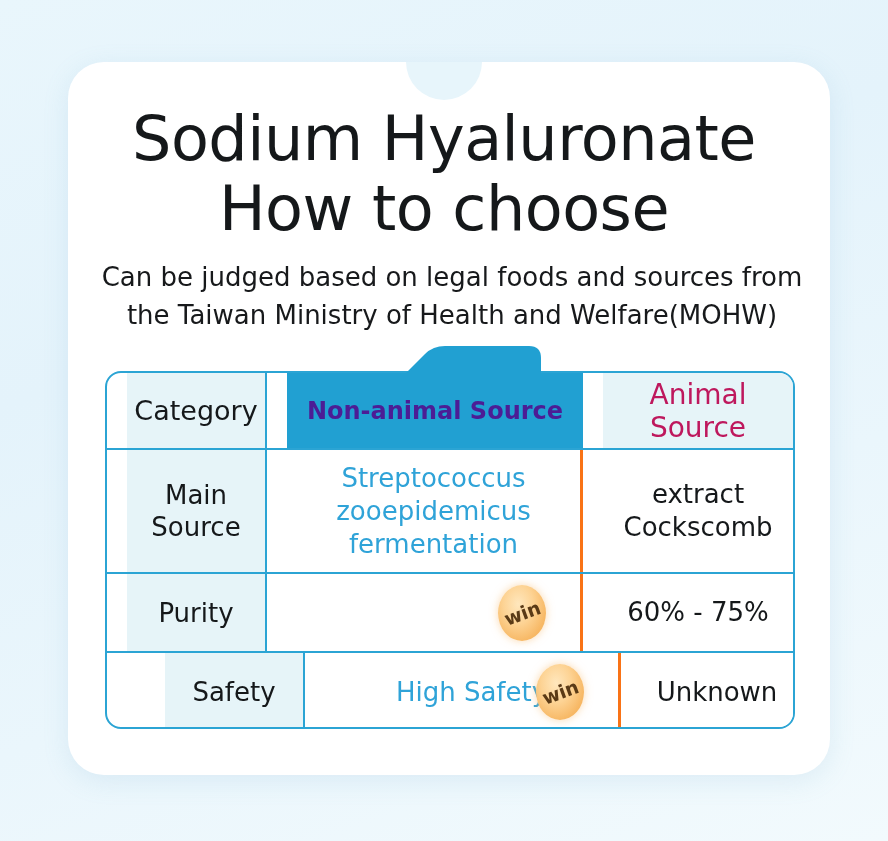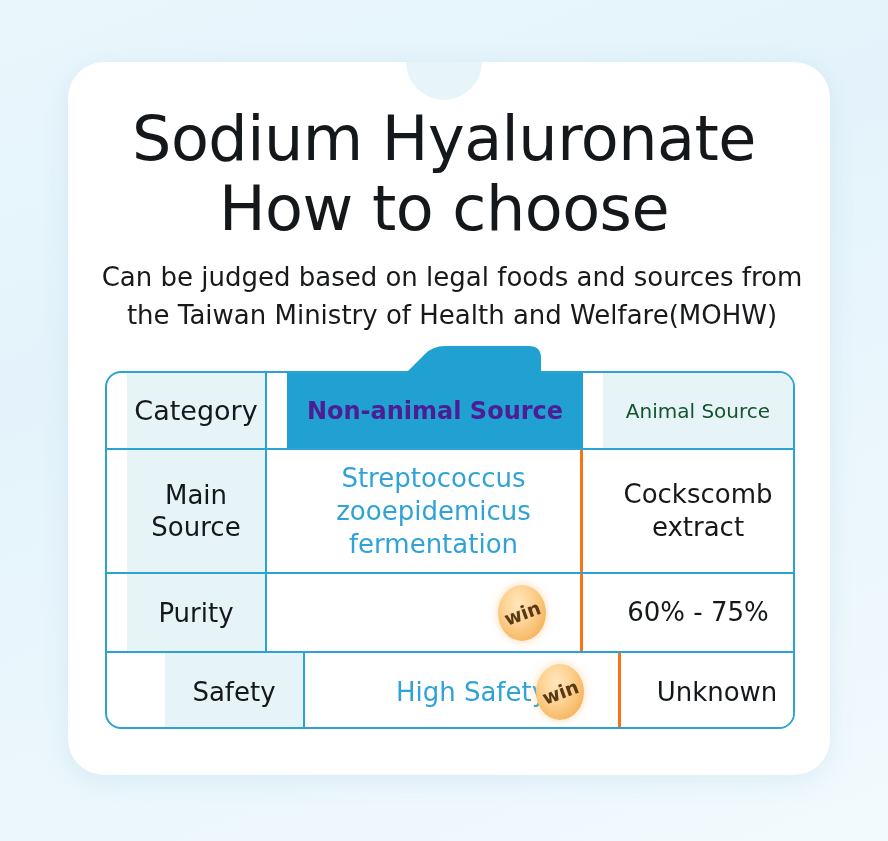--- a/index.html
+++ b/index.html
@@ -123,22 +123,22 @@
     background: #e6f4f8;
   }
   .head-row .c2 {
     background: #21a0d2;
     color: #4c1d95;
     font-size: 24px;
     font-weight: 700;
     border-right: none;
   }
   .head-row .c3 {
-    font-size: 20px;
-    color: #14532d;
+    font-size: 28px;
+    color: #be185d;
     background: #e6f4f8;
   }
 
   .r1 { height: 124px; }
   .r2 { height: 79px; }
   .r3 { height: 78px; padding-left: 38px; }
 
   .r1 .c1, .r2 .c1, .r3 .c1 {
     font-size: 26px;
     color: #15181a;
@@ -241,22 +241,22 @@
         </div>
         <div class="cell c2">
           <span class="stack">
             <span>Streptococcus</span>
             <span>zooepidemicus</span>
             <span>fermentation</span>
           </span>
         </div>
         <div class="cell c3">
           <span class="stack">
+            <span>extract</span>
             <span>Cockscomb</span>
-            <span>extract</span>
           </span>
         </div>
       </div>
 
       <div class="row r2">
         <div class="cell c1">Purity</div>
         <div class="cell c2">
           <span class="win-badge badge-purity">
             <span class="win-text">win</span>
           </span>

